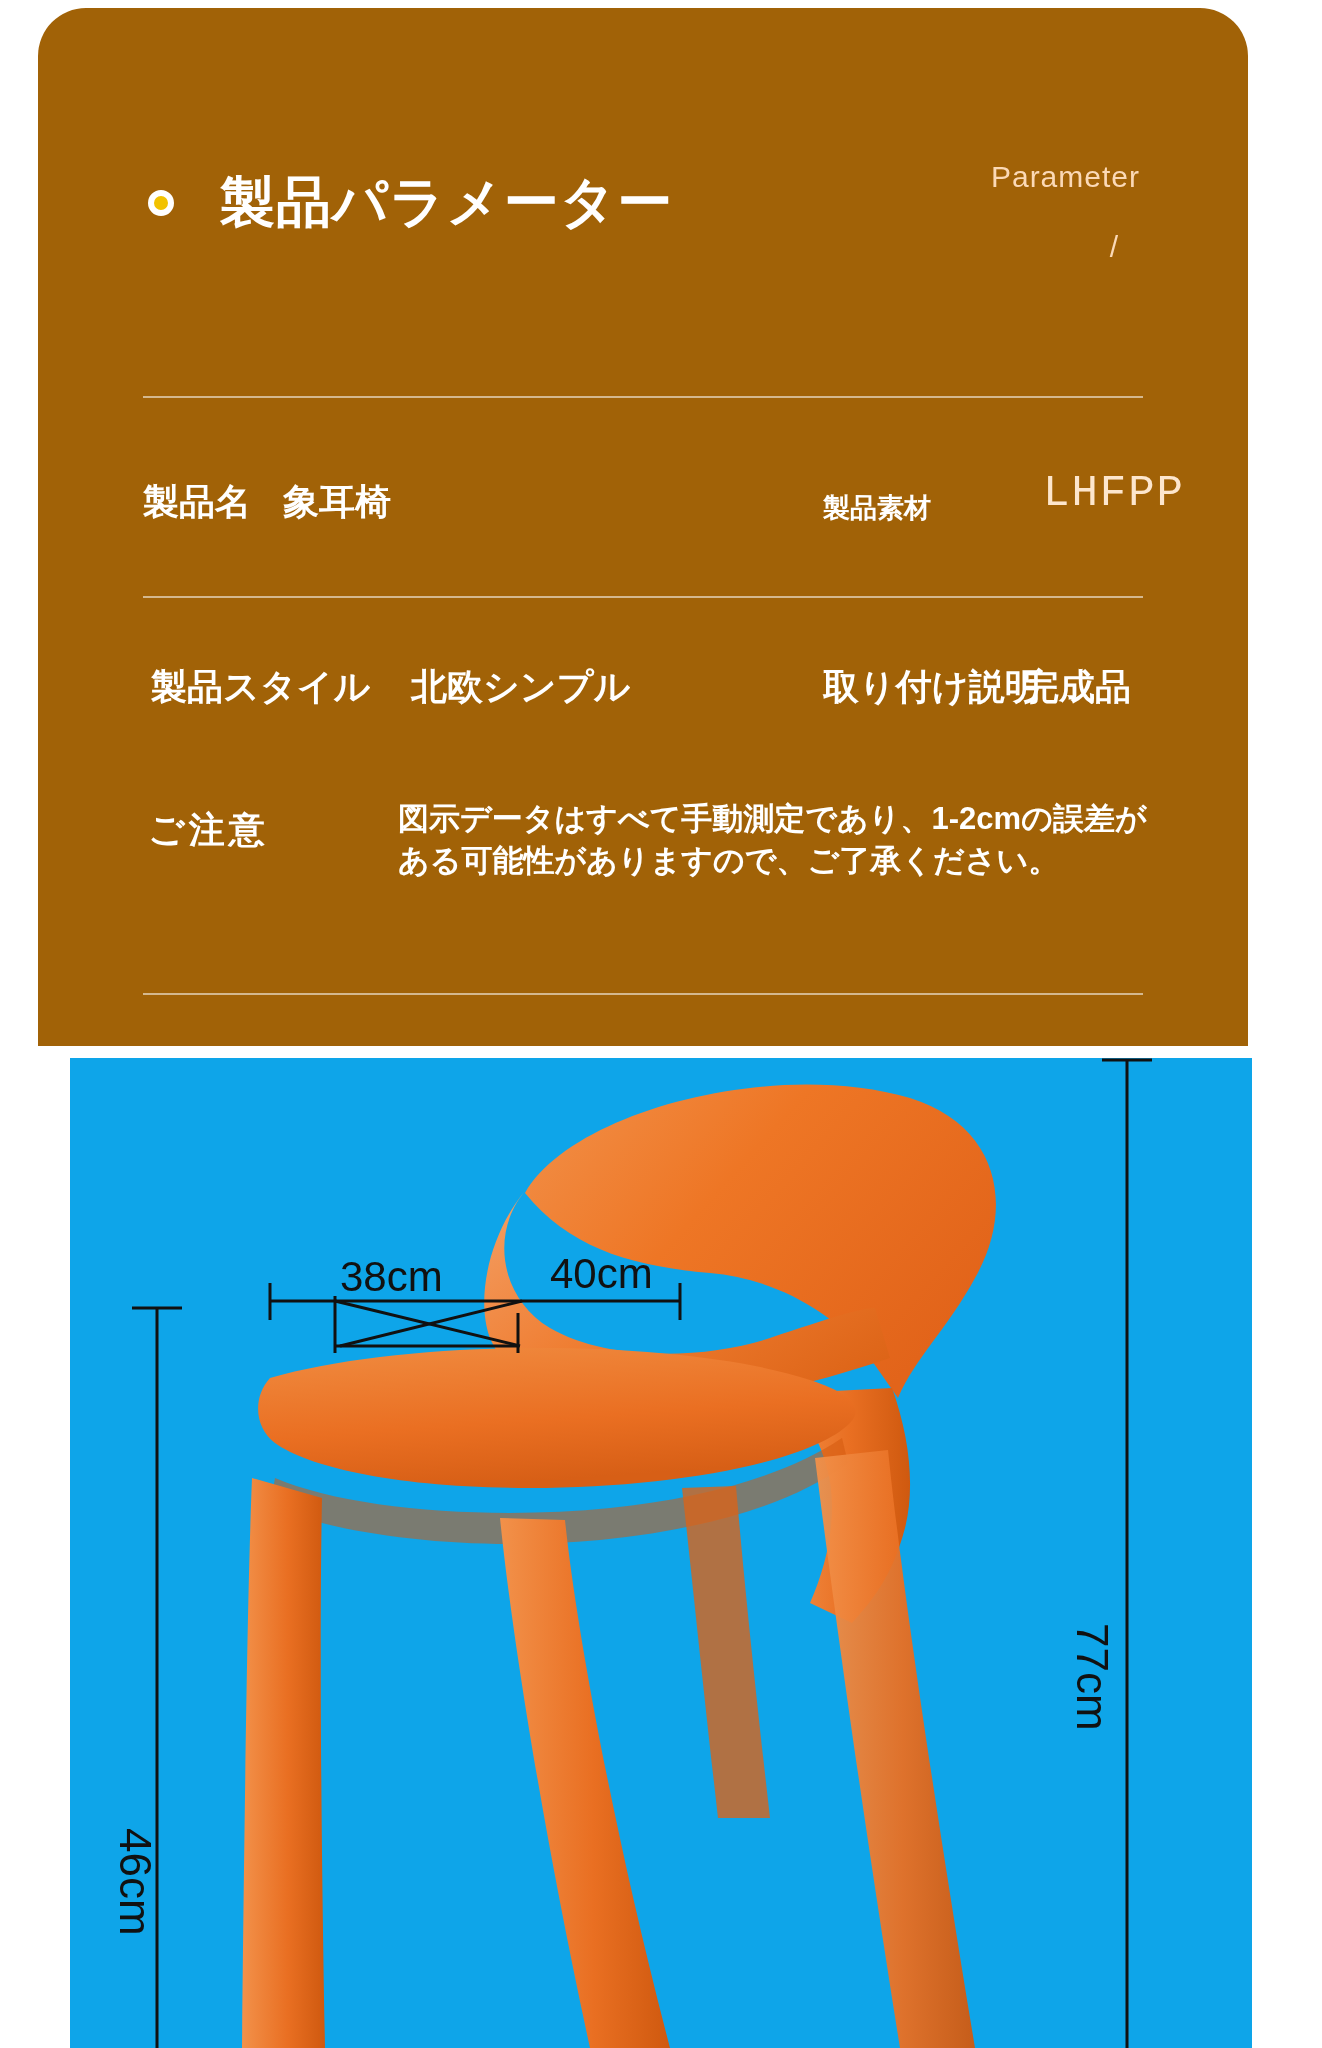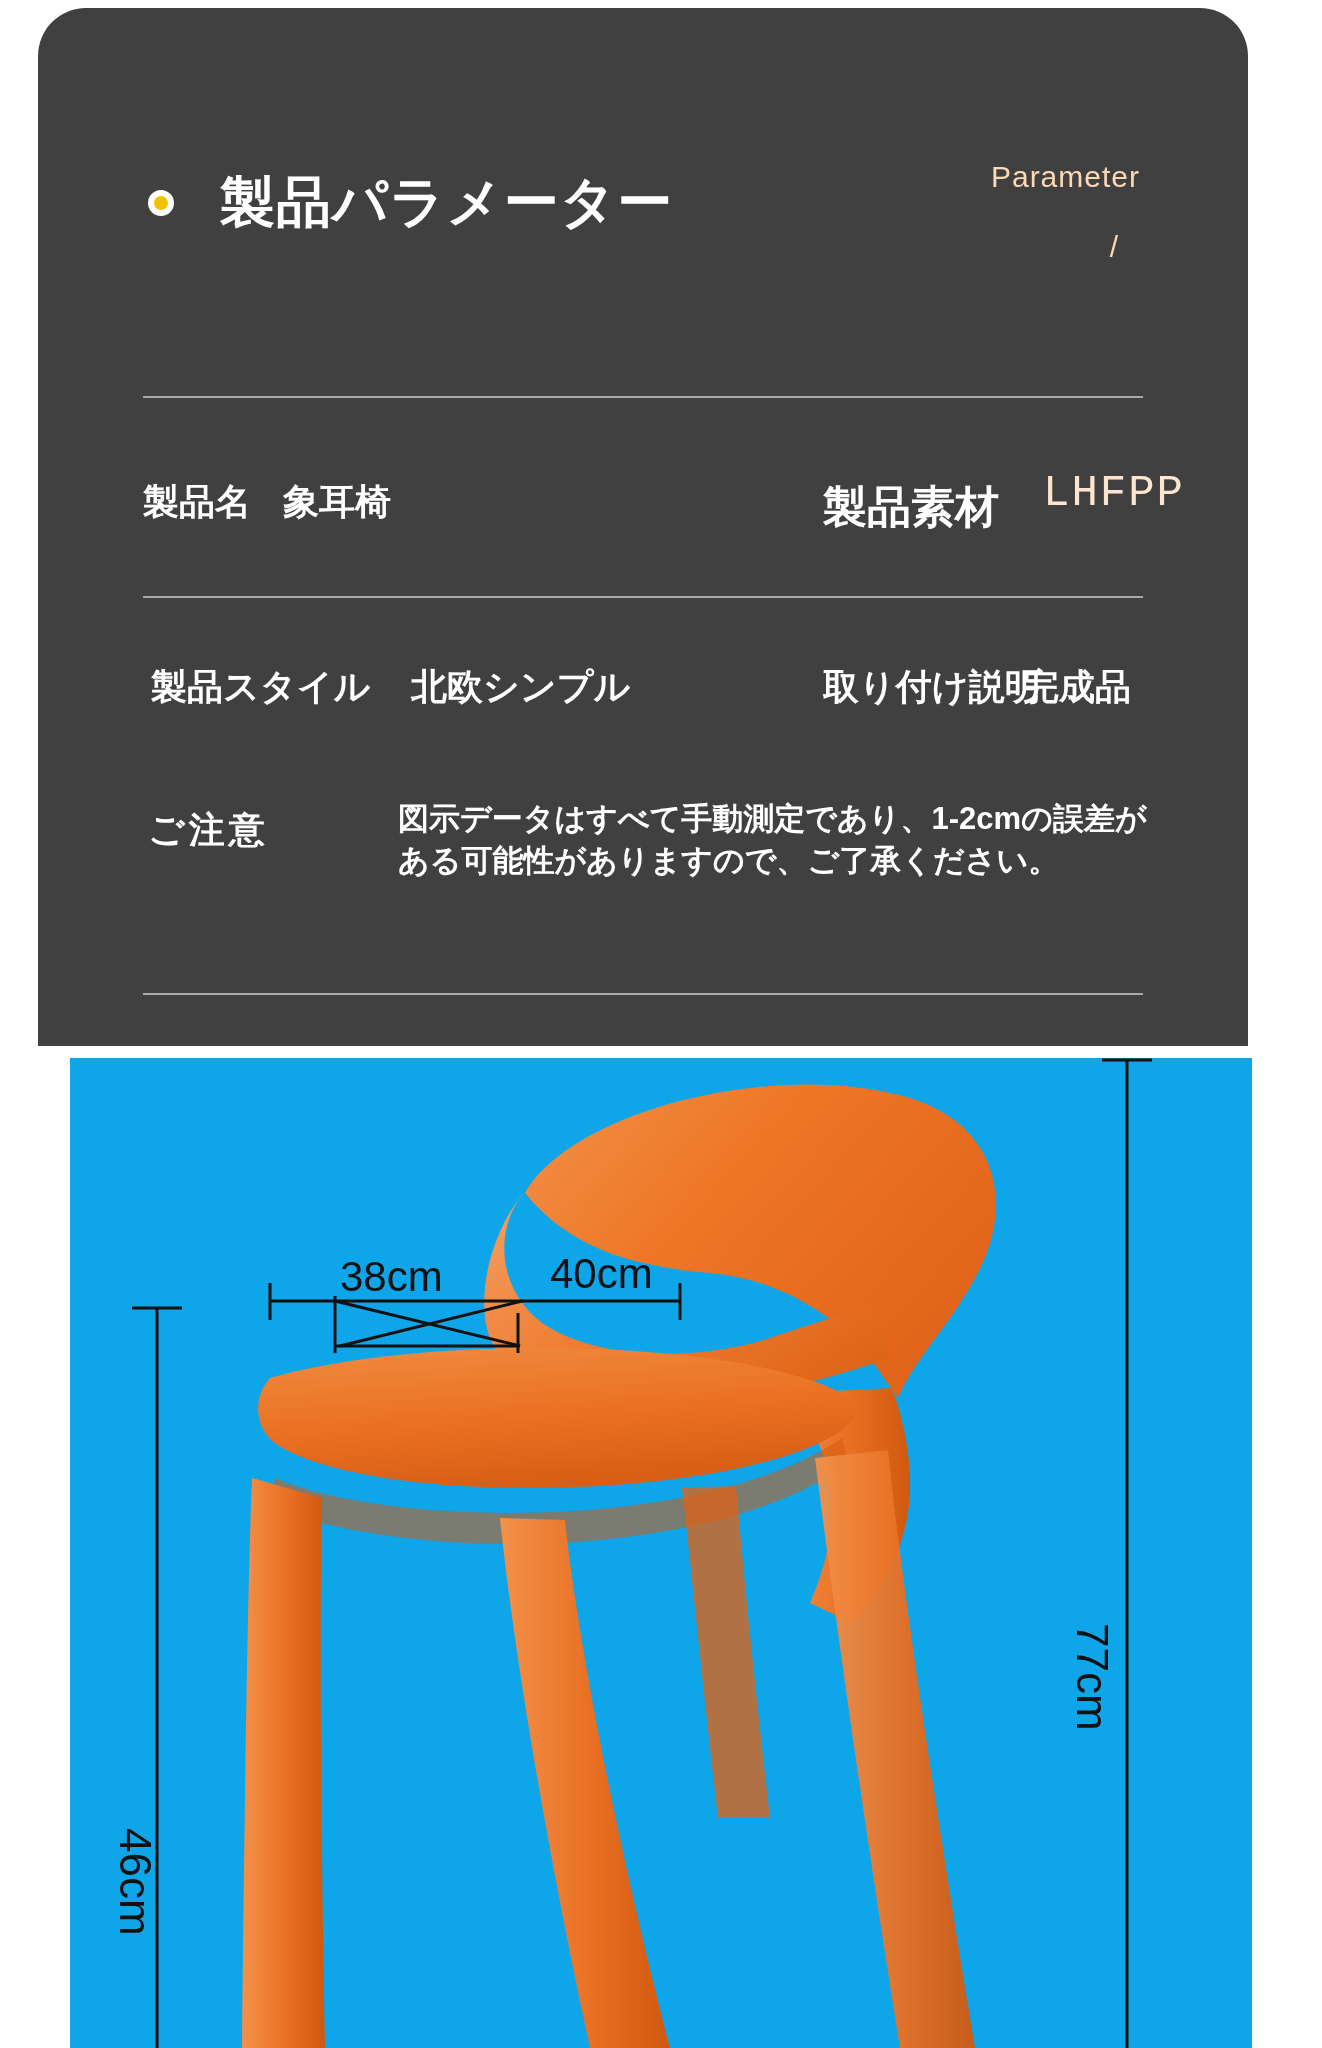--- a/index.html
+++ b/index.html
@@ -22,21 +22,21 @@
     background: #ffffff;
   }
 
   
   .param-panel {
     position: absolute;
     left: 38px;
     top: 8px;
     width: 1210px;
     height: 1038px;
-    background: #404040;
+    background: #a16207;
     border-radius: 48px 48px 0 0;
     box-sizing: border-box;
   }
 
   .panel-header {
     position: absolute;
     left: 0;
     top: 0;
     width: 100%;
     height: 300px;
@@ -117,21 +117,21 @@
     font-size: 44px;
     font-weight: normal;
     color: #fde6cd;
     letter-spacing: 2px;
     white-space: nowrap;
   }
 
   .row-name { top: 470px; }
   .row-name .label { position: absolute; left: 0; top: 0; }
   .row-name .value { position: absolute; left: 140px; top: 0; }
-  .row-name .label2 { position: absolute; left: 680px; top: 0; font-size: 44px; font-weight: bold; white-space: nowrap;}
+  .row-name .label2 { position: absolute; left: 680px; top: 12px; font-size: 27px; font-weight: bold; white-space: nowrap;}
   .row-name .value2 { position: absolute; left: 900px; top: -10px; font-family: Liberation Mono, monospace; }
 
   .row-style { top: 655px; }
   .row-style .label { position: absolute; left: 8px; top: 0; }
   .row-style .value { position: absolute; left: 268px; top: 0; }
   .row-style .label2 { position: absolute; left: 680px; top: 0; font-size: 36px; font-weight: bold; white-space: nowrap; }
   .row-style .value2 { position: absolute; left: 880px; top: 0; font-size: 36px; font-weight: bold; white-space: nowrap; }
 
   .row-notice { top: 790px; }
   .row-notice .label {

